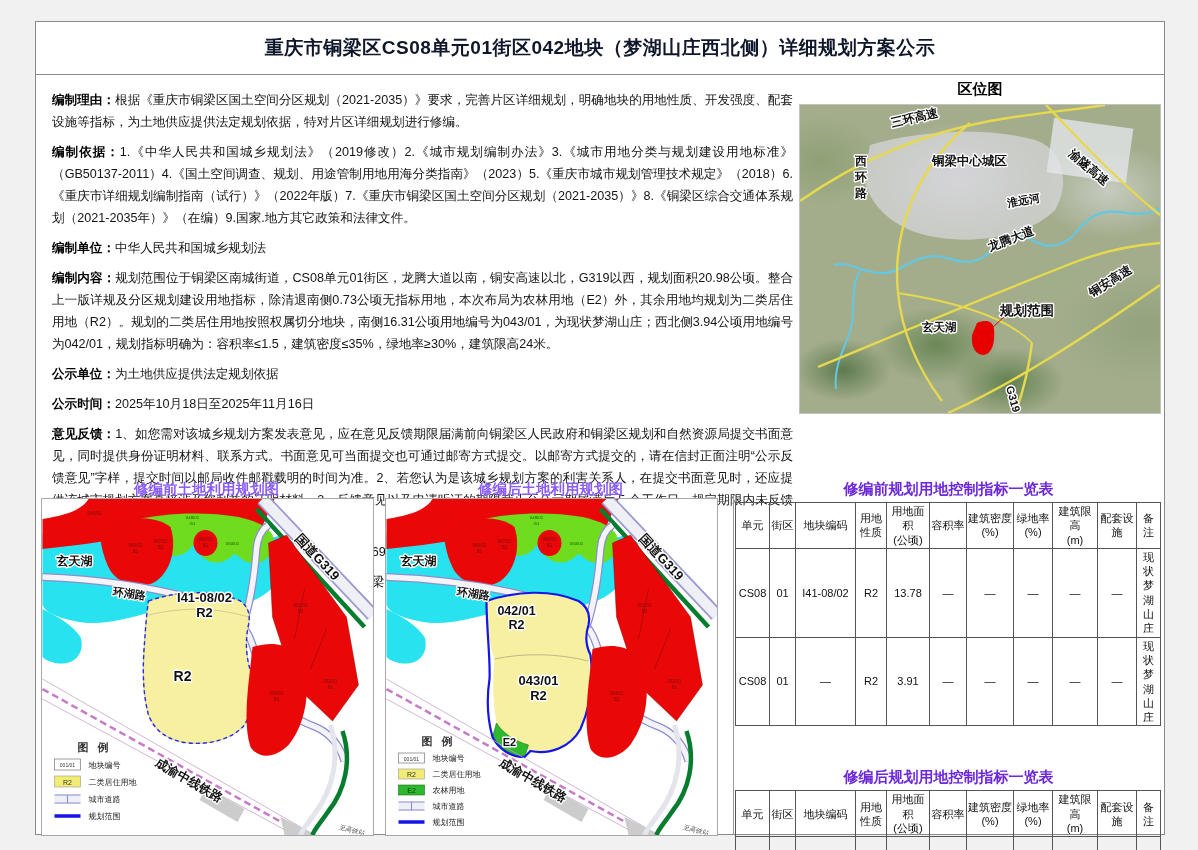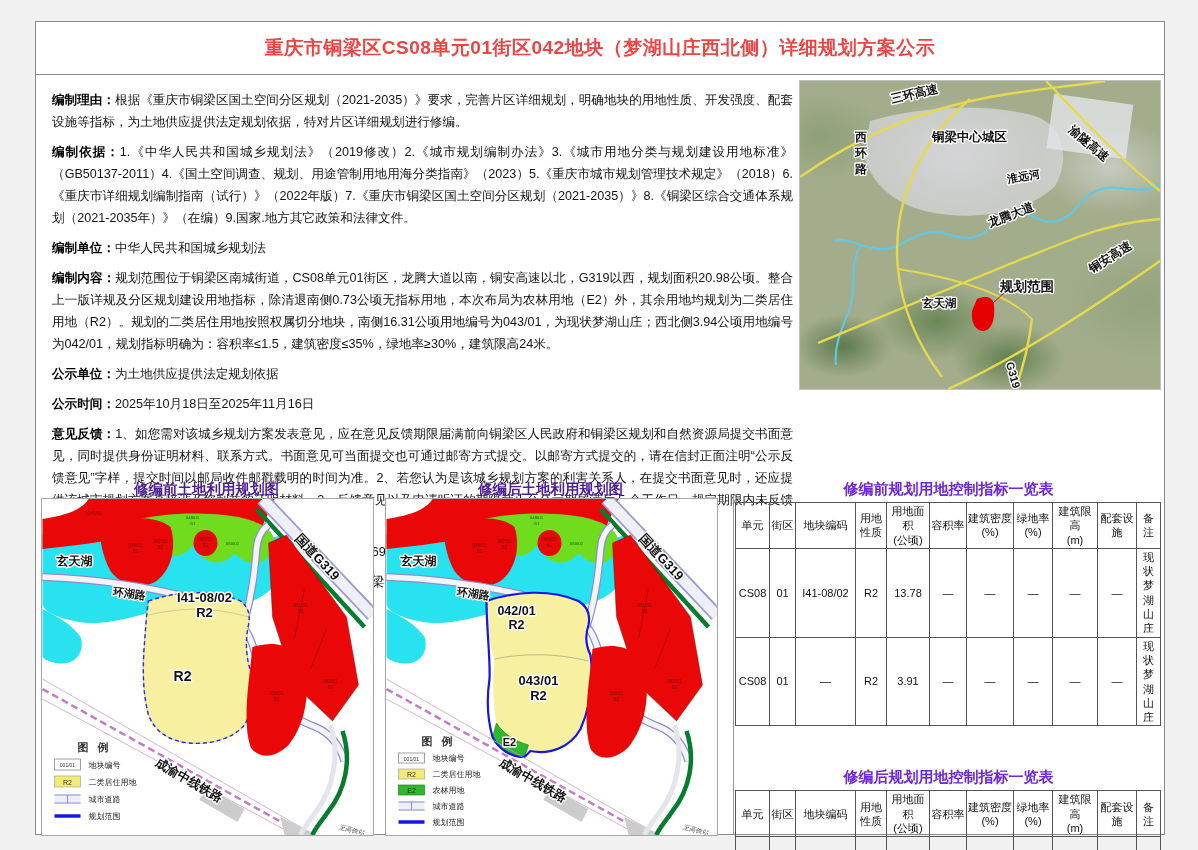--- a/index.html
+++ b/index.html
@@ -1,38 +1,38 @@
 <!DOCTYPE html>
 <html><head>
 <meta charset="utf-8">
 <style>
   html,body{margin:0;padding:0;background:#f1f1f1;width:1198px;height:850px;overflow:hidden;
     font-family:"Liberation Sans","DejaVu Sans",sans-serif;}
   .sheet{position:absolute;left:35px;top:21px;width:1128px;height:812px;background:#fff;border:1px solid #8a8a8a;}
   .title-bar{position:absolute;left:0;top:0;width:100%;height:52px;border-bottom:1px solid #8a8a8a;
     display:flex;align-items:center;justify-content:center;}
-  .main-title{font-size:19px;font-weight:bold;color:#ef4444;letter-spacing:.5px;}
+  .main-title{font-size:19px;font-weight:bold;color:#0f172a;letter-spacing:.5px;}
   .doc-text{position:absolute;left:8px;top:59px;width:757px;font-size:12.6px;line-height:22px;color:#141414;text-align:justify;}
   .doc-text p{margin:8px;}
   .doc-text b{color:#000;}
   .loc-block{position:absolute;left:763px;top:58px;width:362px;}
   .loc-title{font-size:15px;font-weight:bold;text-align:center;color:#000;margin-bottom:5px;}
   .sat-map{position:relative;width:360px;height:308px;border:1px solid #c2c2c2;overflow:hidden;
     background-color:#a3ad8c;
     background-image:
       radial-gradient(70px 45px at 12% 86%, #5d7a4e 0%, rgba(93,122,78,0) 70%),
       radial-gradient(90px 55px at 38% 78%, #6b8757 0%, rgba(107,135,87,0) 70%),
       radial-gradient(80px 50px at 58% 90%, #62804f 0%, rgba(98,128,79,0) 70%),
       radial-gradient(100px 65px at 86% 28%, #c6cbc0 0%, rgba(198,203,192,0) 72%),
       radial-gradient(110px 75px at 44% 24%, #cfcfd2 0%, rgba(207,207,210,0) 75%),
       radial-gradient(90px 65px at 6% 18%, #8fa076 0%, rgba(143,160,118,0) 70%),
       radial-gradient(130px 85px at 96% 72%, #93a37e 0%, rgba(147,163,126,0) 70%),
       radial-gradient(70px 40px at 70% 55%, #9fae89 0%, rgba(159,174,137,0) 70%);}
   .sat-map svg{position:absolute;left:0;top:0;}
-  .map-title{position:absolute;width:331px;top:458px;font-size:14.5px;font-weight:bold;text-align:center;color:#4c1d95;}
+  .map-title{position:absolute;width:331px;top:458px;font-size:14.5px;font-weight:bold;text-align:center;color:#8b5cf6;}
   .plan-map{position:absolute;top:476px;width:331px;height:336px;border:1px solid #a8a8a8;background:#fff;}
   .tables-col{position:absolute;left:699px;top:458px;width:427px;}
   .vdivider{position:absolute;left:697px;top:473px;height:339px;border-left:1px solid #9a9a9a;}
   .tbl-title{font-size:15px;font-weight:bold;text-align:center;color:#6d28d9;}
   .ctl-table{border-collapse:collapse;width:426px;table-layout:fixed;font-size:11px;color:#111;margin-top:3px;}
   .ctl-table th,.ctl-table td{border:1px solid #555;text-align:center;vertical-align:middle;
     padding:1px;white-space:pre-line;line-height:1.3;font-weight:normal;}
   
   .lbl{font-weight:bold;fill:#111;paint-order:stroke;stroke:#fff;stroke-width:2.8px;stroke-linejoin:round;
     font-family:"Liberation Sans","DejaVu Sans",sans-serif;}
@@ -57,20 +57,21 @@
     <p><b>编制单位：</b><span>中华人民共和国城乡规划法</span></p>
     <p><b>编制内容：</b><span>规划范围位于铜梁区南城街道，CS08单元01街区，龙腾大道以南，铜安高速以北，G319以西，规划面积20.98公顷。整合上一版详规及分区规划建设用地指标，除清退南侧0.73公顷无指标用地，本次布局为农林用地（E2）外，其余用地均规划为二类居住用地（R2）。规划的二类居住用地按照权属切分地块，南侧16.31公顷用地编号为043/01，为现状梦湖山庄；西北侧3.94公顷用地编号为042/01，规划指标明确为：容积率≤1.5，建筑密度≤35%，绿地率≥30%，建筑限高24米。</span></p>
     <p><b>公示单位：</b><span>为土地供应提供法定规划依据</span></p>
     <p><b>公示时间：</b><span>2025年10月18日至2025年11月16日</span></p>
     <p><b>意见反馈：</b><span>1、如您需对该城乡规划方案发表意见，应在意见反馈期限届满前向铜梁区人民政府和铜梁区规划和自然资源局提交书面意见，同时提供身份证明材料、联系方式。书面意见可当面提交也可通过邮寄方式提交。以邮寄方式提交的，请在信封正面注明“公示反馈意见”字样，提交时间以邮局收件邮戳载明的时间为准。2、若您认为是该城乡规划方案的利害关系人，在提交书面意见时，还应提供该城市规划方案直接涉及您利益的证明材料。3、反馈意见以及申请听证的期限截止至公示期届满后 5 个工作日。规定期限内未反馈意见的，视为放弃权利。</span></p>
     <p><span>公示方案咨询联系人：皮先生　　　　联系电话： 023-45693509</span></p>
     <p><span>书面意见反馈地址：重庆市铜梁区巴川街道河湾36号 ，铜梁区规划和自然资源局（收）</span></p>
   </div>
 
   <div class="loc-block">
+    <div class="loc-title">区位图</div>
     <div class="sat-map">
       <svg width="360" height="308" viewBox="0 0 360 308">
         <path d="M70,40 C120,25 190,22 235,35 C265,45 270,80 255,105 C230,130 180,140 135,132 C95,126 68,100 64,72 Z" fill="rgba(213,214,218,0.75)"></path>
         <rect x="250" y="18" width="80" height="55" fill="rgba(226,229,233,0.8)" transform="rotate(8 290 45)"></rect>
 
         <path d="M360,104 C334,116 316,100 296,110 C276,120 276,136 256,140 C236,144 232,128 212,132 C192,136 192,152 174,156 C156,160 146,148 126,152 C106,156 98,170 78,168 C58,166 48,156 34,160" fill="none" stroke="#62c8e6" stroke-width="2.2"></path>
         <path d="M60,166 C48,186 58,210 48,232 C40,252 34,266 36,284" fill="none" stroke="#62c8e6" stroke-width="2"></path>
 
         <g fill="none" stroke="#e6d94e" stroke-width="2.4">
           <path d="M0,96 C60,54 125,28 190,16 C235,8 265,6 305,0"></path>

